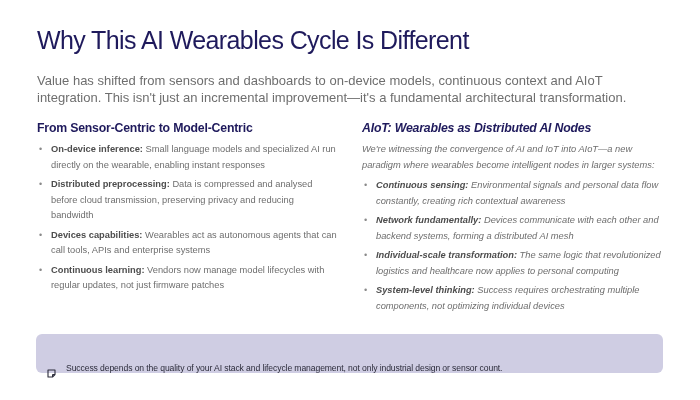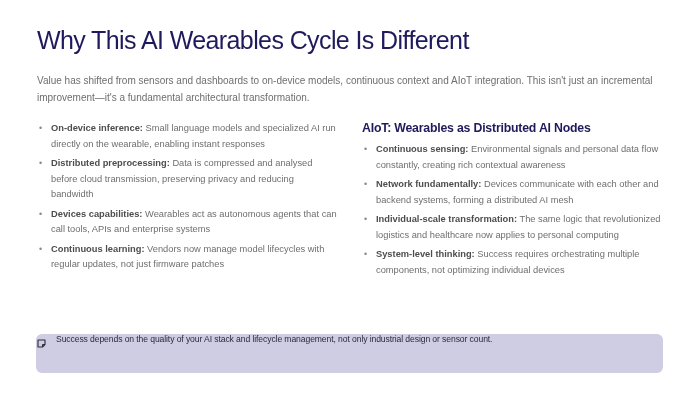--- a/index.html
+++ b/index.html
@@ -6,67 +6,69 @@
     html, body { width: 700px; height: 400px; background: #ffffff; overflow: hidden; }
     body { font-family: "Liberation Sans", "DejaVu Sans", sans-serif; position: relative; }
     .page { position: absolute; left: 37px; top: 0; width: 630px; }
     .title {
       position: absolute; left: 0; top: 26px;
       font-size: 25px; font-weight: 400; color: #1f1a5c;
       letter-spacing: -0.6px; white-space: nowrap;
     }
     .intro {
       position: absolute; left: 0; top: 72px; width: 630px;
-      font-size: 10px; line-height: 17px; color: #6e6e6e;
+      font-size: 13px; line-height: 17px; color: #6e6e6e;
     }
     .col { position: absolute; top: 121px; width: 300px; }
     .col.left { left: 0; }
-    .col.right { left: 325px; }
+    .col.right { left: 325px; font-style: italic; }
     .col h2 {
       font-size: 12.3px; font-weight: 700; color: #1f1a5c;
       letter-spacing: -0.2px; margin-bottom: 7px; white-space: nowrap;
     }
     .col p.lead {
       font-size: 9.3px; line-height: 15.5px; color: #6e6e6e; margin-bottom: 5px;
     }
     .col ul { list-style: none; }
     .col li {
       position: relative; padding-left: 14px;
       font-size: 9.3px; line-height: 15.5px; color: #6e6e6e; margin-bottom: 4px;
     }
     .col li .dot {
       position: absolute; left: 2px; top: 0; color: #8a8a8a; font-size: 9px;
     }
     .col li b { color: #4d4d4d; font-weight: 700; }
     .callout {
       position: absolute; left: 36px; top: 334px; width: 627px; height: 39px;
       background: #cfcde3; border-radius: 6px;
-      display: flex; align-items: flex-start; padding-left: 1px;
+      display: flex; align-items: flex-end; padding-left: 11px;
     }
     .callout .note-icon { width: 9px; height: 9px; margin-right: 10px; display: inline-block; }
     .callout .txt { font-size: 8.6px; color: #2b2b3a; white-space: nowrap; letter-spacing: -0.1px; }
   </style>
 </head>
 <body>
 
 <div class="page">
   <h1 class="title">Why This AI Wearables Cycle Is Different</h1>
   <p class="intro">Value has shifted from sensors and dashboards to on-device models, continuous context and AIoT integration. This isn't just an incremental improvement—it's a fundamental architectural transformation.</p>
 
   <section class="col left">
+    <h2>From Sensor-Centric to Model-Centric</h2>
     <ul>
       <li><span class="dot">•</span><b>On-device inference:</b><span> Small language models and specialized AI run directly on the wearable, enabling instant responses</span></li>
       <li><span class="dot">•</span><b>Distributed preprocessing:</b><span> Data is compressed and analysed before cloud transmission, preserving privacy and reducing bandwidth</span></li>
       <li><span class="dot">•</span><b>Devices capabilities:</b><span> Wearables act as autonomous agents that can call tools, APIs and enterprise systems</span></li>
       <li><span class="dot">•</span><b>Continuous learning:</b><span> Vendors now manage model lifecycles with regular updates, not just firmware patches</span></li>
     </ul>
   </section>
 
   <section class="col right">
     <h2>AIoT: Wearables as Distributed AI Nodes</h2>
+    <p class="lead">We're witnessing the convergence of AI and IoT into AIoT—a new paradigm where wearables become intelligent nodes in larger systems:</p>
     <ul>
       <li><span class="dot">•</span><b>Continuous sensing:</b><span> Environmental signals and personal data flow constantly, creating rich contextual awareness</span></li>
       <li><span class="dot">•</span><b>Network fundamentally:</b><span> Devices communicate with each other and backend systems, forming a distributed AI mesh</span></li>
       <li><span class="dot">•</span><b>Individual-scale transformation:</b><span> The same logic that revolutionized logistics and healthcare now applies to personal computing</span></li>
       <li><span class="dot">•</span><b>System-level thinking:</b><span> Success requires orchestrating multiple components, not optimizing individual devices</span></li>
     </ul>
   </section>
 </div>
 
 <div class="callout">

